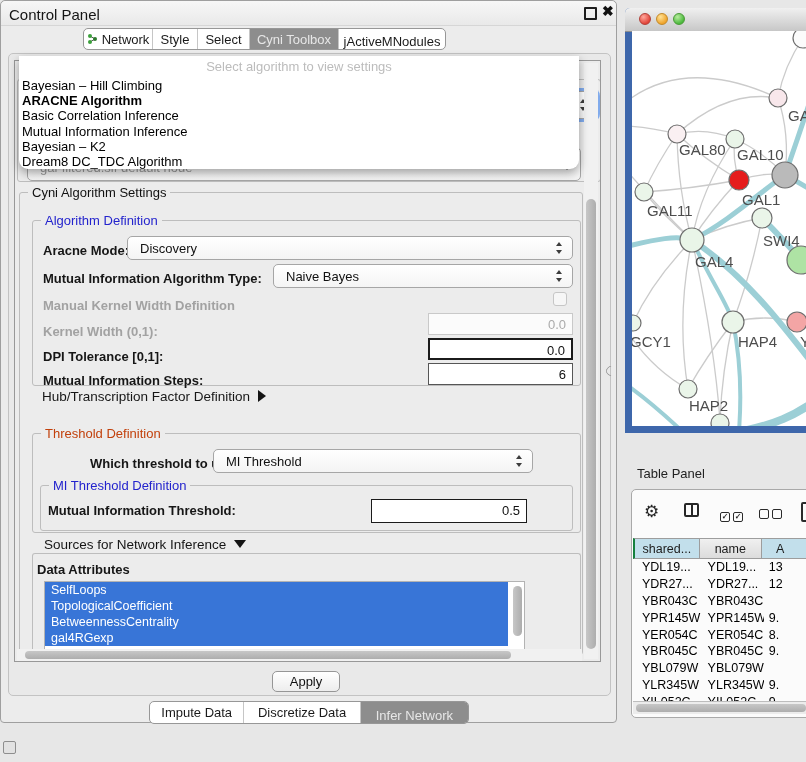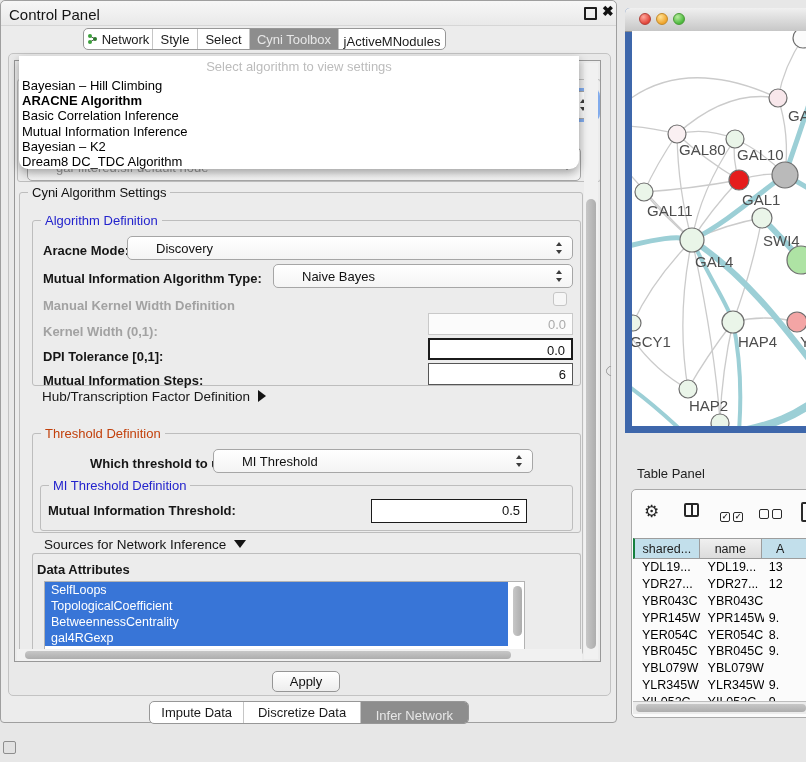--- a/index.html
+++ b/index.html
@@ -40,21 +40,21 @@
   .groupbox{position:absolute;border:1px solid #bdbdbd;border-radius:3px;box-sizing:border-box;}
   .gtitle{position:absolute;top:-8px;left:8px;background:#ececec;padding:0 4px;font-size:13px;color:#111;white-space:nowrap;}
   .gtitle.blue{color:#2323cd;}
   .gtitle.green{color:#c2410c;}
   .lbl{position:absolute;font-size:13px;font-weight:bold;color:#161616;white-space:nowrap;}
   .lbl.dis{color:#a2a2a2;}
   .plain{font-weight:normal;}
   
   .combo{position:absolute;background:linear-gradient(#ffffff,#f4f4f4);border:1px solid #a6a6a6;
     border-radius:5px;box-sizing:border-box;font-size:13px;color:#111;}
-  .combo .cval{position:absolute;left:28px;top:4px;white-space:nowrap;}
+  .combo .cval{position:absolute;left:12px;top:4px;white-space:nowrap;}
   .spin{position:absolute;right:9px;top:50%;width:7px;height:12px;margin-top:-6px;}
   .spin:before{content:"";position:absolute;left:0;top:0;border-left:3.5px solid transparent;
     border-right:3.5px solid transparent;border-bottom:4.5px solid #3c3c3c;}
   .spin:after{content:"";position:absolute;left:0;bottom:0;border-left:3.5px solid transparent;
     border-right:3.5px solid transparent;border-top:4.5px solid #3c3c3c;}
   .combo.focusring{box-shadow:0 0 0 3px rgba(93,150,236,.75);}
   .combo.ghost .cval{color:#9b9b9b;}
   
   .field{position:absolute;background:#fff;border:1px solid #565656;box-sizing:border-box;
     font-size:13px;color:#111;text-align:right;padding:3px 6px 0 0;}

